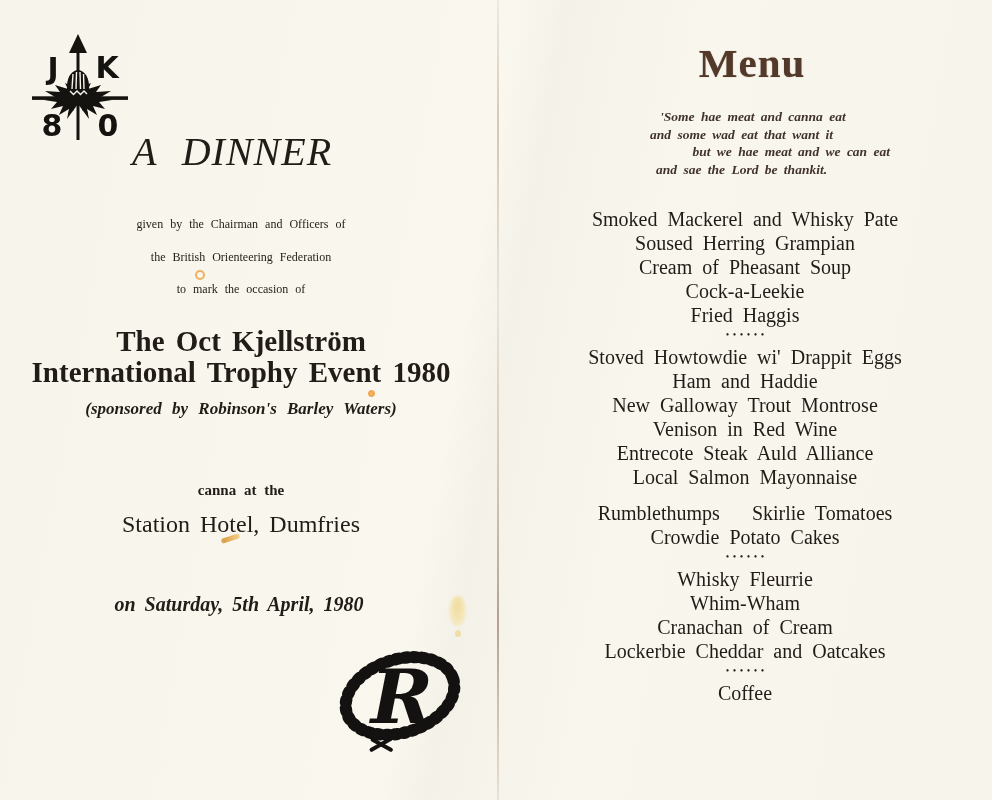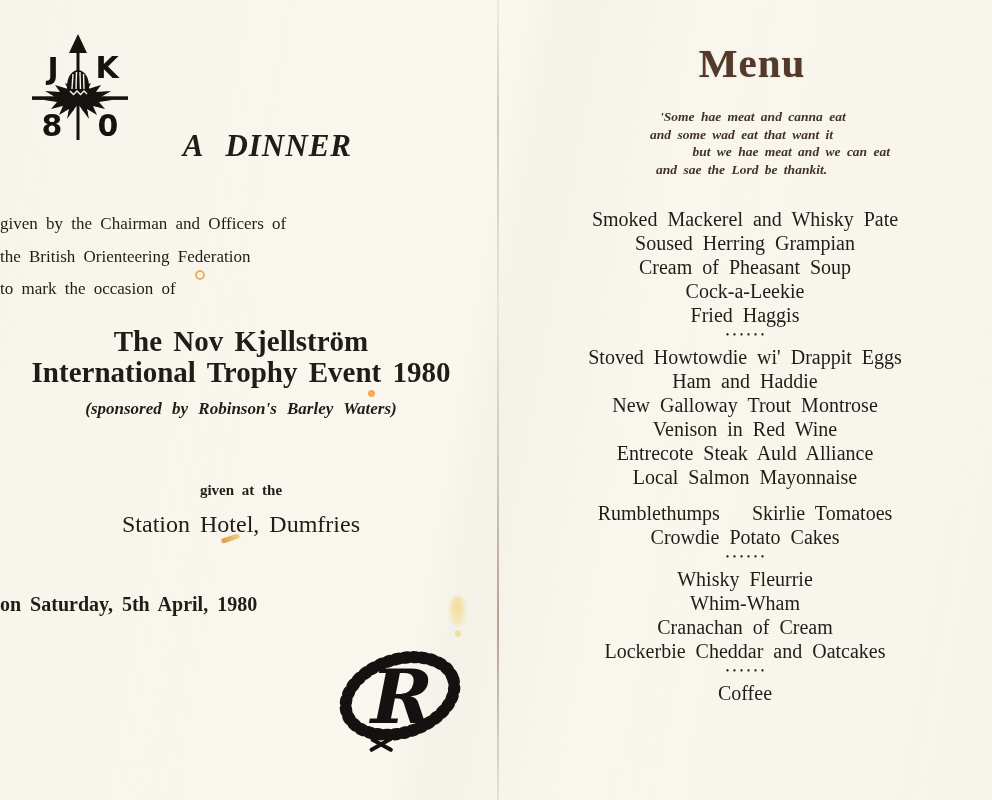--- a/index.html
+++ b/index.html
@@ -19,46 +19,46 @@
       rgba(172,150,120,.16) 38%, rgba(150,112,78,.34) 60%,
       rgba(118,78,48,.5) 78%, rgba(170,145,110,.18) 100%);
   }
   .page{position:absolute;top:0;height:800px;}
   .page-left{left:0;width:497px;}
   .page-right{left:497px;width:495px;}
 
   
   .jk-logo{position:absolute;left:28px;top:33px;width:110px;height:110px;}
   .dinner-title{
-    position:absolute;left:132px;top:128px;width:220px;text-align:right;
-    font-size:31px;font-weight:700;font-style:italic;letter-spacing:1px;word-spacing:14px;
+    position:absolute;left:132px;top:128px;width:220px;text-align:left;
+    font-size:40px;font-weight:400;font-style:italic;letter-spacing:1px;word-spacing:14px;
   }
   .intro{
-    position:absolute;left:0;top:208px;width:482px;text-align:left;
-    font-size:17px;line-height:32.5px;word-spacing:4px;
+    position:absolute;left:0;top:208px;width:482px;text-align:center;
+    font-size:12px;line-height:32.5px;word-spacing:4px;
   }
   .event-title{
     position:absolute;left:0;top:326px;width:482px;text-align:center;
     font-size:29px;line-height:31px;font-weight:700;word-spacing:4px;
   }
   .sponsor{
     position:absolute;left:0;top:399px;width:482px;text-align:center;
     font-size:17px;font-style:italic;font-weight:700;word-spacing:6px;
   }
   .held-at{
     position:absolute;left:0;top:482px;width:482px;text-align:center;
     font-size:15px;font-weight:700;word-spacing:4px;
   }
   .venue{
     position:absolute;left:0;top:511px;width:482px;text-align:center;
     font-size:24px;word-spacing:4px;
   }
   .date-line{
-    position:absolute;left:0;top:593px;width:478px;
-    font-size:20px;font-weight:600;word-spacing:4px;
+    position:absolute;left:0;top:593px;width:478px;text-align:center;
+    font-size:20px;font-weight:600;word-spacing:4px;font-style:italic;
   }
   .r-logo{position:absolute;left:334px;top:634px;width:132px;height:124px;}
 
   
   .menu-heading{
     position:absolute;left:15px;top:40px;width:480px;text-align:center;
     font-size:41px;line-height:46px;font-weight:600;letter-spacing:1px;
     color:var(--heading-brown);text-shadow:0 0 1px rgba(86,58,36,.55);
   }
   .grace{
@@ -125,27 +125,27 @@
 
     <div class="dinner-title">A DINNER</div>
 
     <div class="intro">
       <div>given by the Chairman and Officers of</div>
       <div>the British Orienteering Federation</div>
       <div>to mark the occasion of</div>
     </div>
 
     <div class="event-title">
-      <div>The Nov Kjellström</div>
+      <div>The Oct Kjellström</div>
       <div>International Trophy Event 1980</div>
     </div>
 
     <div class="sponsor">(sponsored by Robinson's Barley Waters)</div>
 
-    <div class="held-at">given at the</div>
+    <div class="held-at">canna at the</div>
     <div class="venue">Station Hotel, Dumfries</div>
     <div class="date-line">on Saturday, 5th April, 1980</div>
 
     <svg class="r-logo" viewBox="0 0 130 122" aria-hidden="true">
       <g transform="rotate(-18 65 61)">
         <ellipse cx="65" cy="61" rx="55" ry="36" fill="none" stroke="#141210" stroke-width="12" stroke-dasharray="3 5.6" stroke-linecap="round"></ellipse>
       </g>
       <g stroke="#141210" stroke-width="4" stroke-linecap="round">
         <line x1="38" y1="104" x2="56" y2="114"></line>
         <line x1="56" y1="103" x2="37" y2="114"></line>

